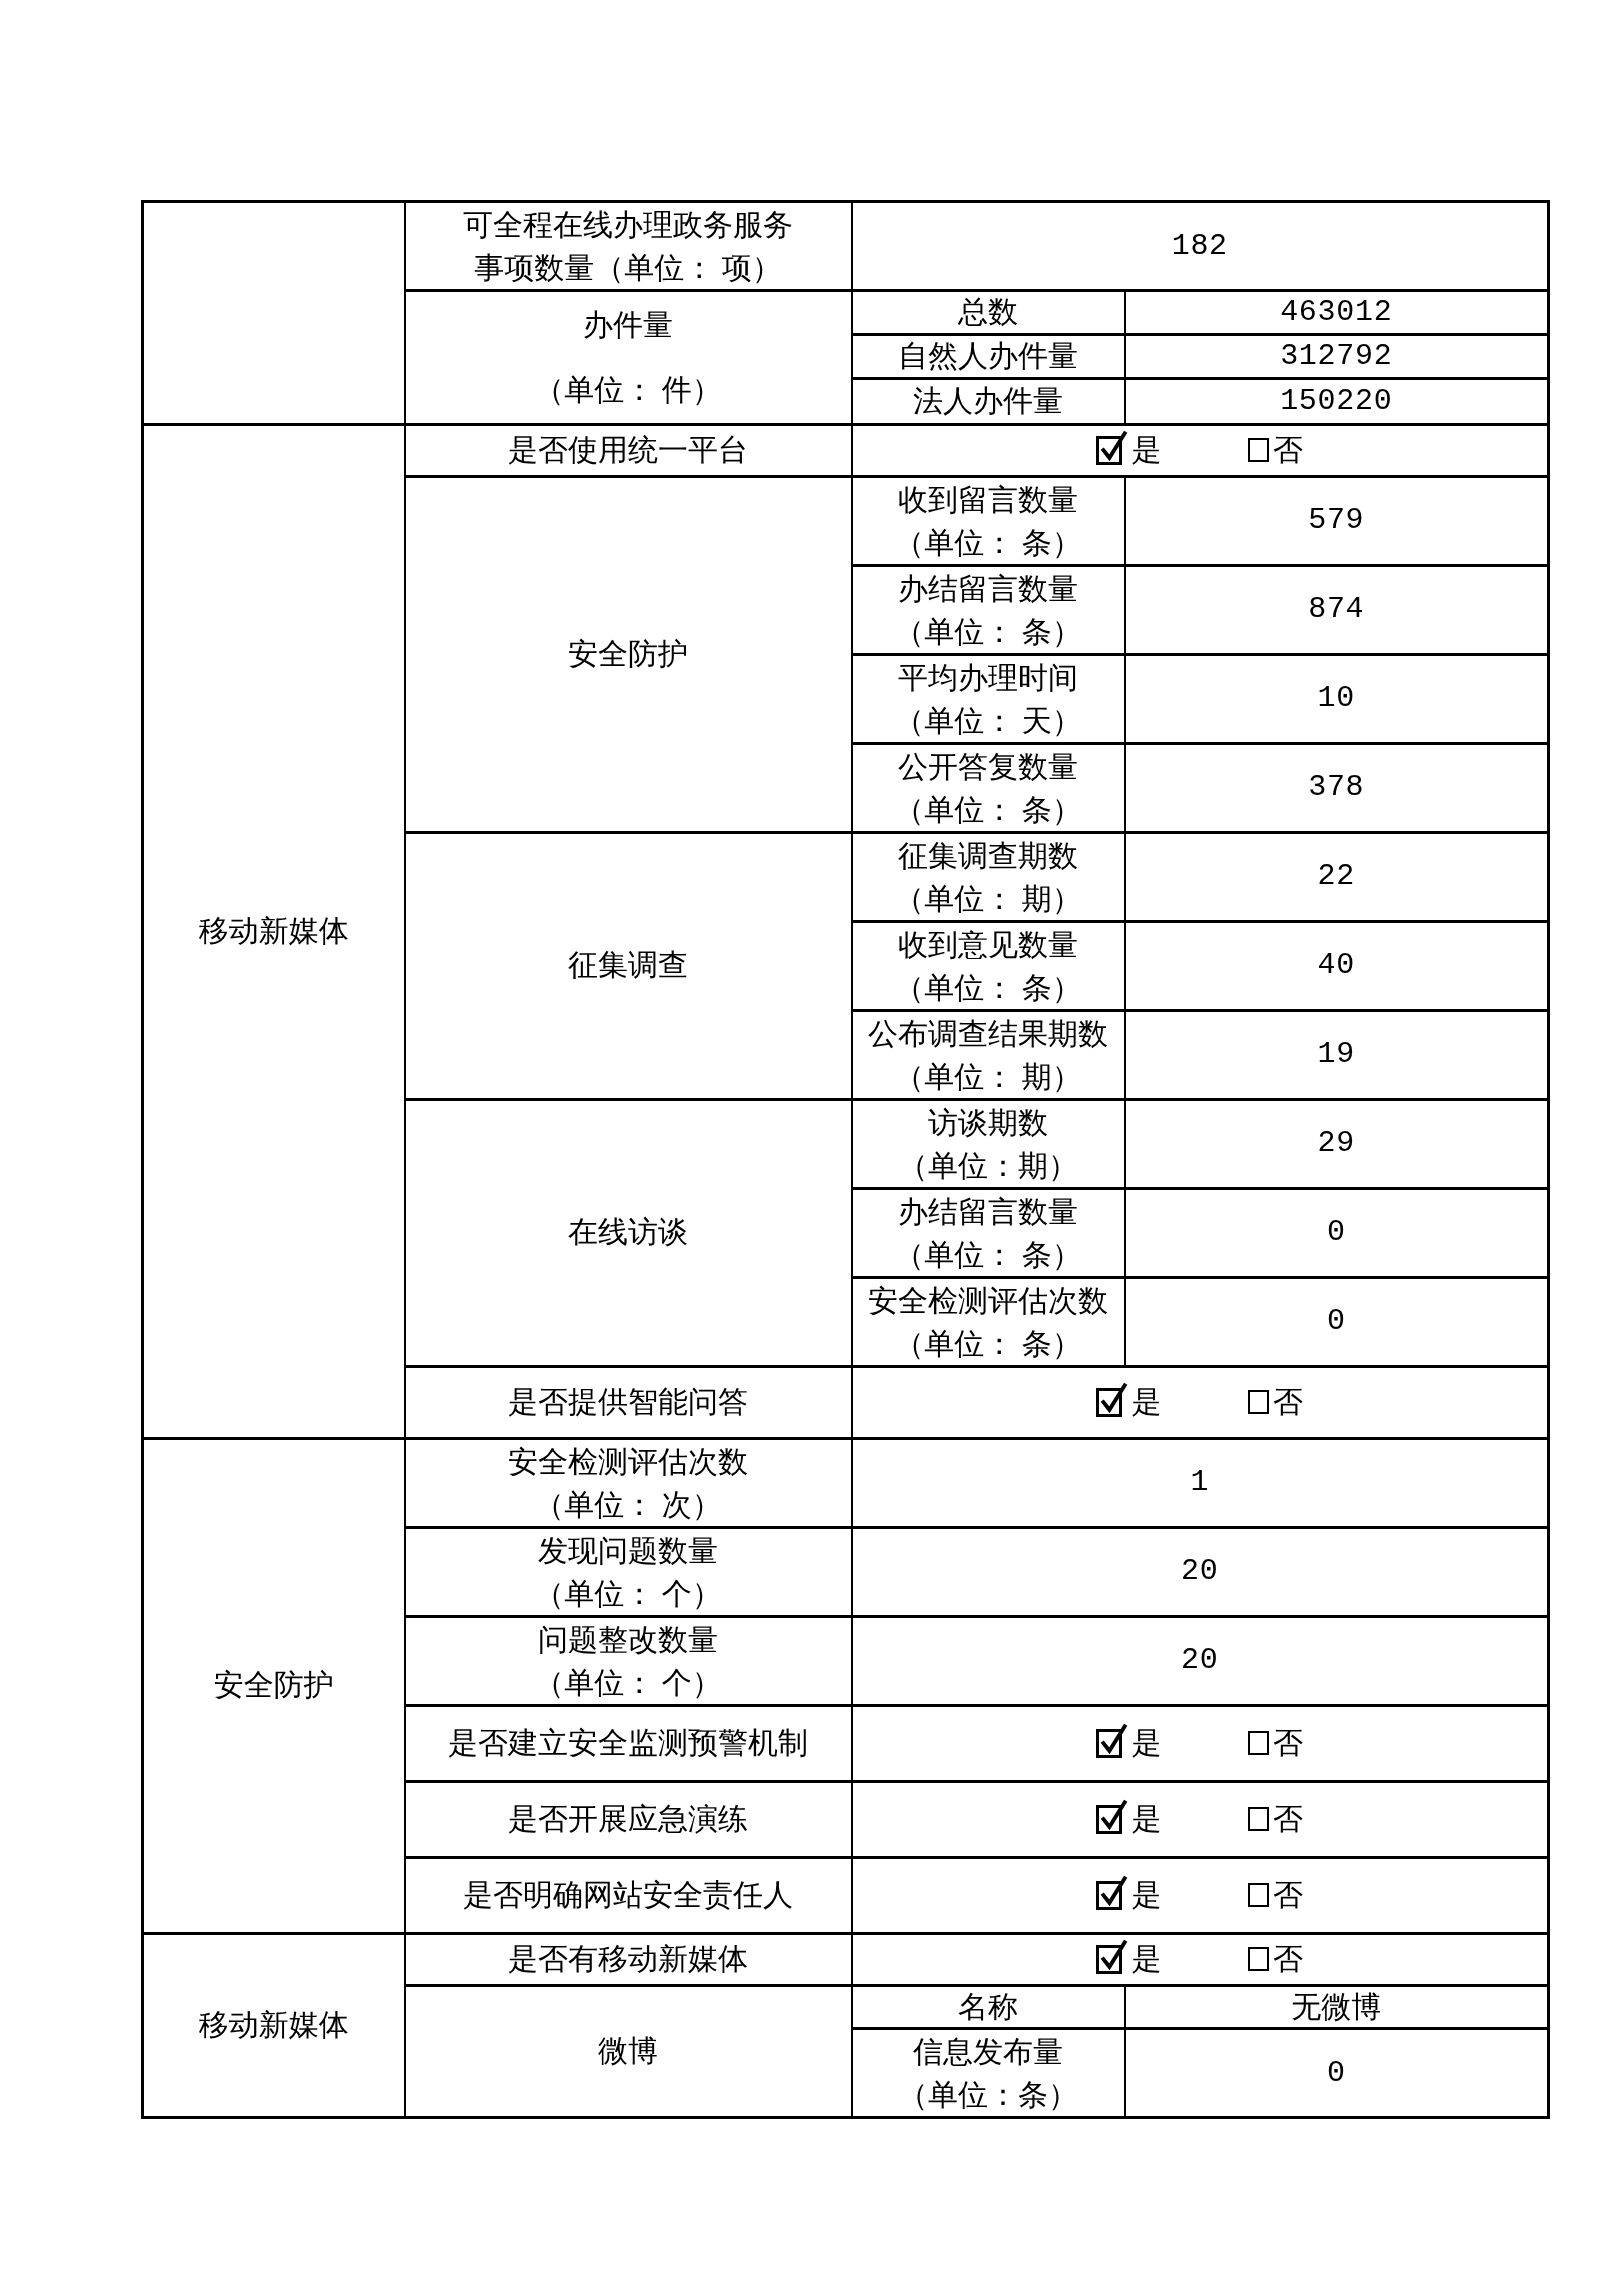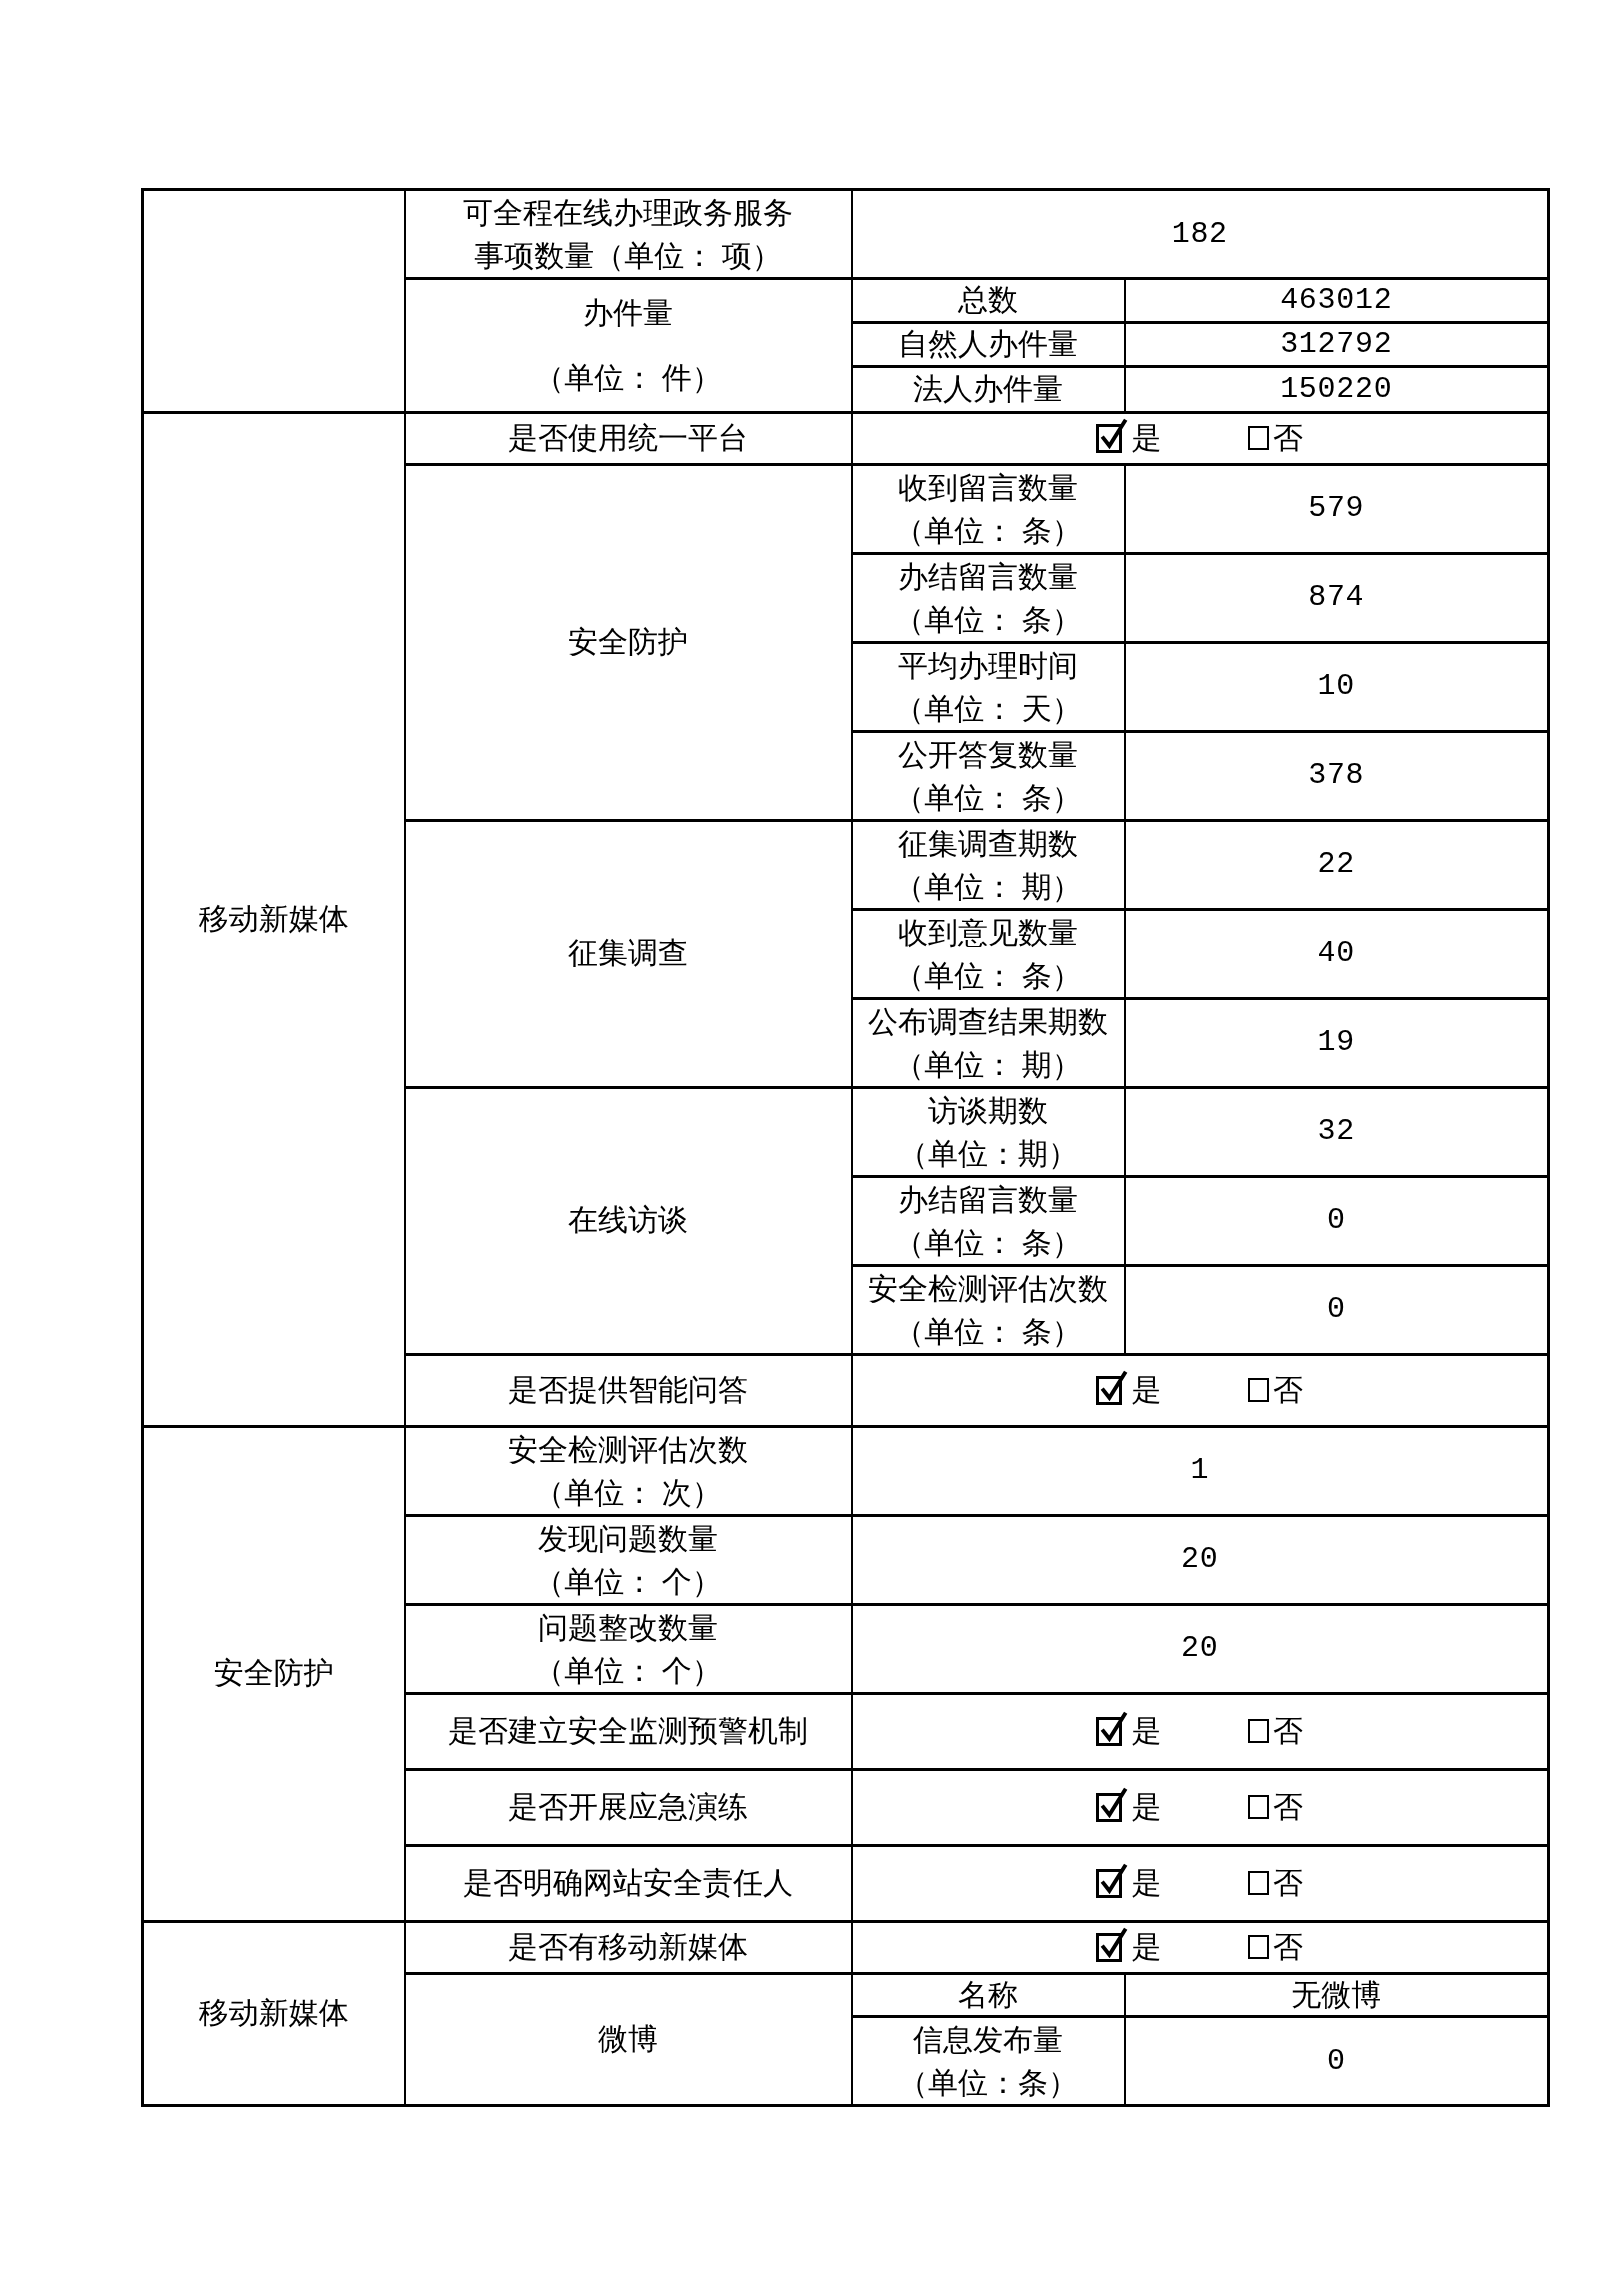--- a/index.html
+++ b/index.html
@@ -1,18 +1,18 @@
 <!DOCTYPE html>
 <html style="font-size:10.5px"><head>
 <meta charset="utf-8">
 <style>
   html,body{margin:0;padding:0;background:#e8e8e8;}
   .page{position:relative;width:1623px;height:2295px;background:#ffffff;overflow:hidden;
         font-family:"Liberation Serif","DejaVu Serif",serif;color:#000;}
-  table.report{position:absolute;left:141px;top:188px;width:1406px;border-collapse:collapse;
+  table.report{position:absolute;left:141px;top:200px;width:1406px;border-collapse:collapse;
         table-layout:fixed;border:3.3px solid #000;}
   td{border-left:2px solid #000;border-right:2px solid #000;border-top:3.3px solid #000;
      border-bottom:3.3px solid #000;padding:0;text-align:center;vertical-align:middle;
      font-size:30px;line-height:1.35;overflow:hidden;}
   
   .r133{height:87px}.r67{height:44px}.r63{height:41px}.r70{height:46px}.r79{height:52px}
   .r132{height:86px}.r130{height:85px}.r110{height:72px}.r116{height:76px}
   .r80{height:52px}.r66{height:43px}
   .two span{display:block;line-height:43px;}
   .grp2 span{display:block;line-height:65px;}
@@ -134,21 +134,21 @@
         <span>（单位： 期）</span>
       </td>
       <td class="num">19</td>
     </tr>
     <tr class="r132">
       <td rowspan="3">在线访谈</td>
       <td class="two">
         <span>访谈期数</span>
         <span>（单位：期）</span>
       </td>
-      <td class="num">32</td>
+      <td class="num">29</td>
     </tr>
     <tr class="r130">
       <td class="two">
         <span>办结留言数量</span>
         <span>（单位： 条）</span>
       </td>
       <td class="num">0</td>
     </tr>
     <tr class="r132">
       <td class="two">

